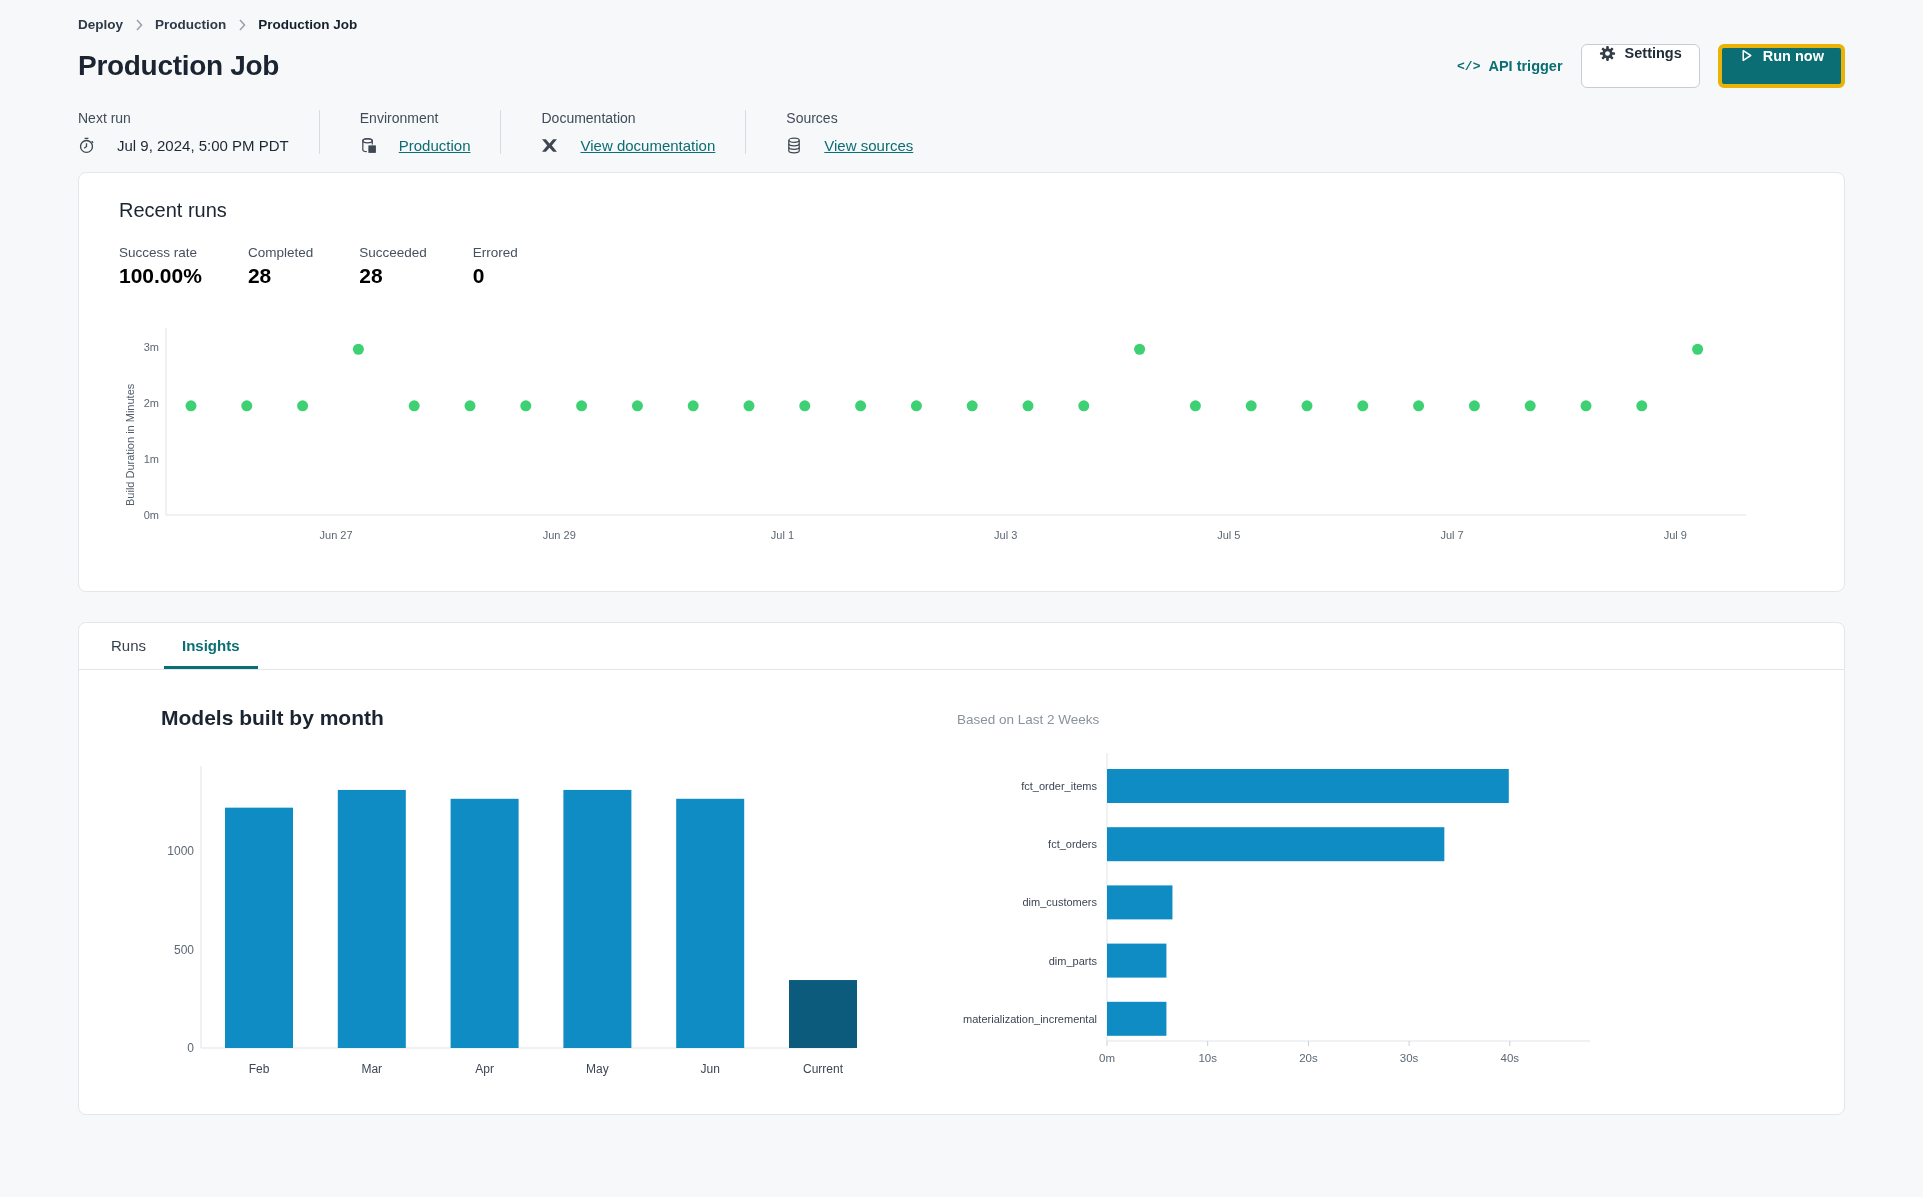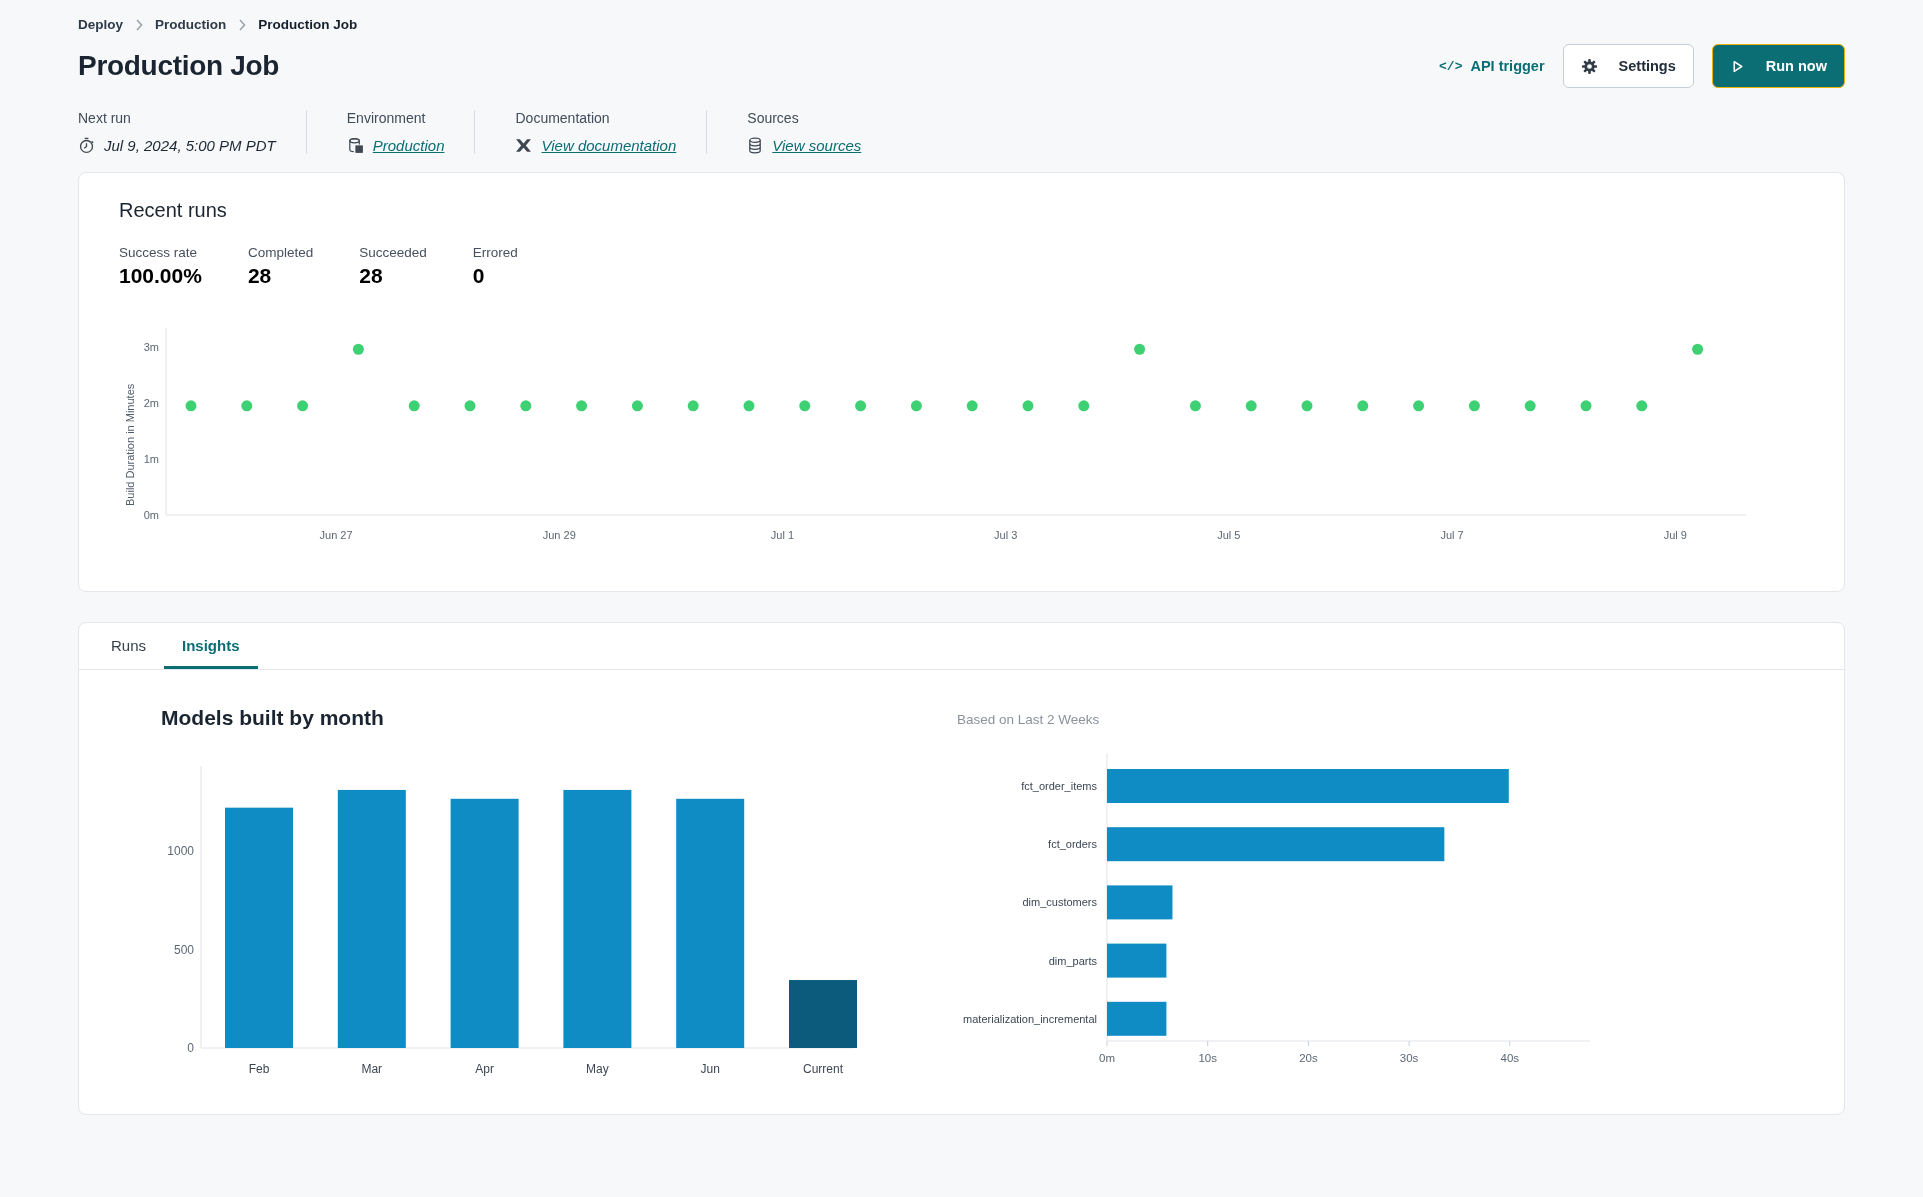--- a/index.html
+++ b/index.html
@@ -14,31 +14,31 @@
   .breadcrumb .chev { color:#9aa3ad; display:flex; }
   .breadcrumb .current { color:#16202d; }
 
   
   .header-row { margin-top:12px; display:flex; justify-content:space-between; align-items:center; }
   h1 { font-size:28px; font-weight:700; color:#1b2531; letter-spacing:-0.3px; }
   .actions { display:flex; align-items:center; gap:18px; }
   .link-teal { color:#0a6e74; font-size:14.5px; font-weight:700; display:flex; align-items:center;
     gap:8px; cursor:pointer; }
   .code-glyph { font-family:"Liberation Mono", monospace; font-size:13px; font-weight:700; }
-  .btn { display:flex; align-items:center; gap:21px; height:44px; padding:0 17px;
+  .btn { display:flex; align-items:flex-start; gap:9px; height:44px; padding:0 17px;
     border-radius:6px; font-size:14.5px; font-weight:700; cursor:pointer; }
   .btn-secondary { background:#fff; border:1px solid #c7cdd5; color:#222d3a; }
-  .btn-primary { background:#0a6e74; border:1px solid #eab308; color:#fff; }
+  .btn-primary { background:#0a6e74; border:4px solid #eab308; color:#fff; }
 
   
   .info-row { margin-top:22px; display:flex; align-items:stretch; }
   .info-col { padding-right:30px; }
   .info-col + .info-col { border-left:1px solid #d8dce2; padding-left:40px; }
   .info-label { font-size:14px; color:#414c5a; margin-bottom:11px; }
-  .info-value { display:flex; align-items:flex-start; gap:9px; font-size:15px; color:#1d2735;font-style:italic; }
+  .info-value { display:flex; align-items:flex-start; gap:22px; font-size:15px; color:#1d2735; }
   .info-value .lnk { color:#0a6e74; text-decoration:underline; cursor:pointer; }
   .ic { display:flex; align-items:center; color:#3f4752; }
 
   
   .card { background:#fff; border:1px solid #e3e6ea; border-radius:8px; }
   .recent-card { margin-top:18px; padding:26px 40px 22px 40px; }
   .recent-card h2 { font-size:20px; font-weight:400; color:#1b2531; }
   .date-range { margin-top:7px; font-size:13.5px; color:#3e4856; }
   .stats-row { margin-top:23px; display:flex; gap:46px;align-items:flex-end; }
   .stat-label { font-size:13.5px; color:#46505e; }

